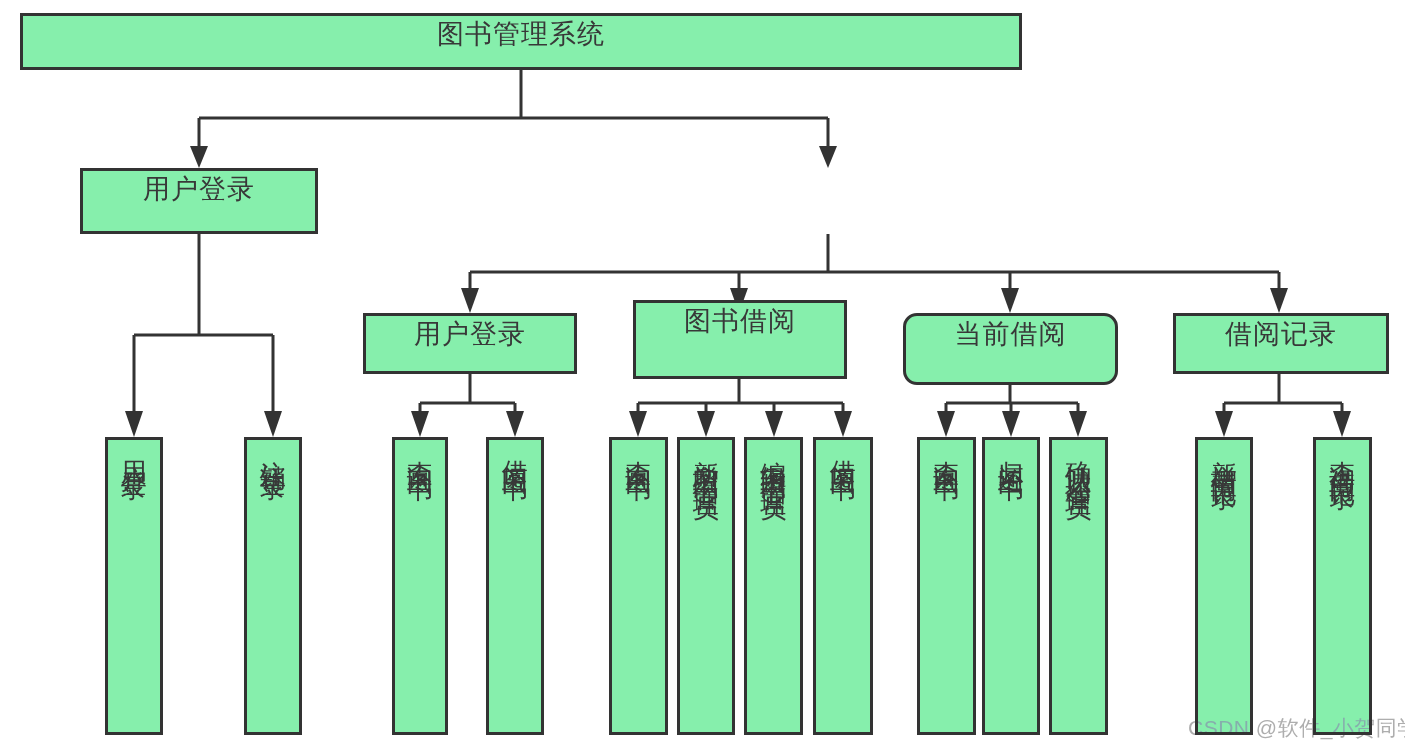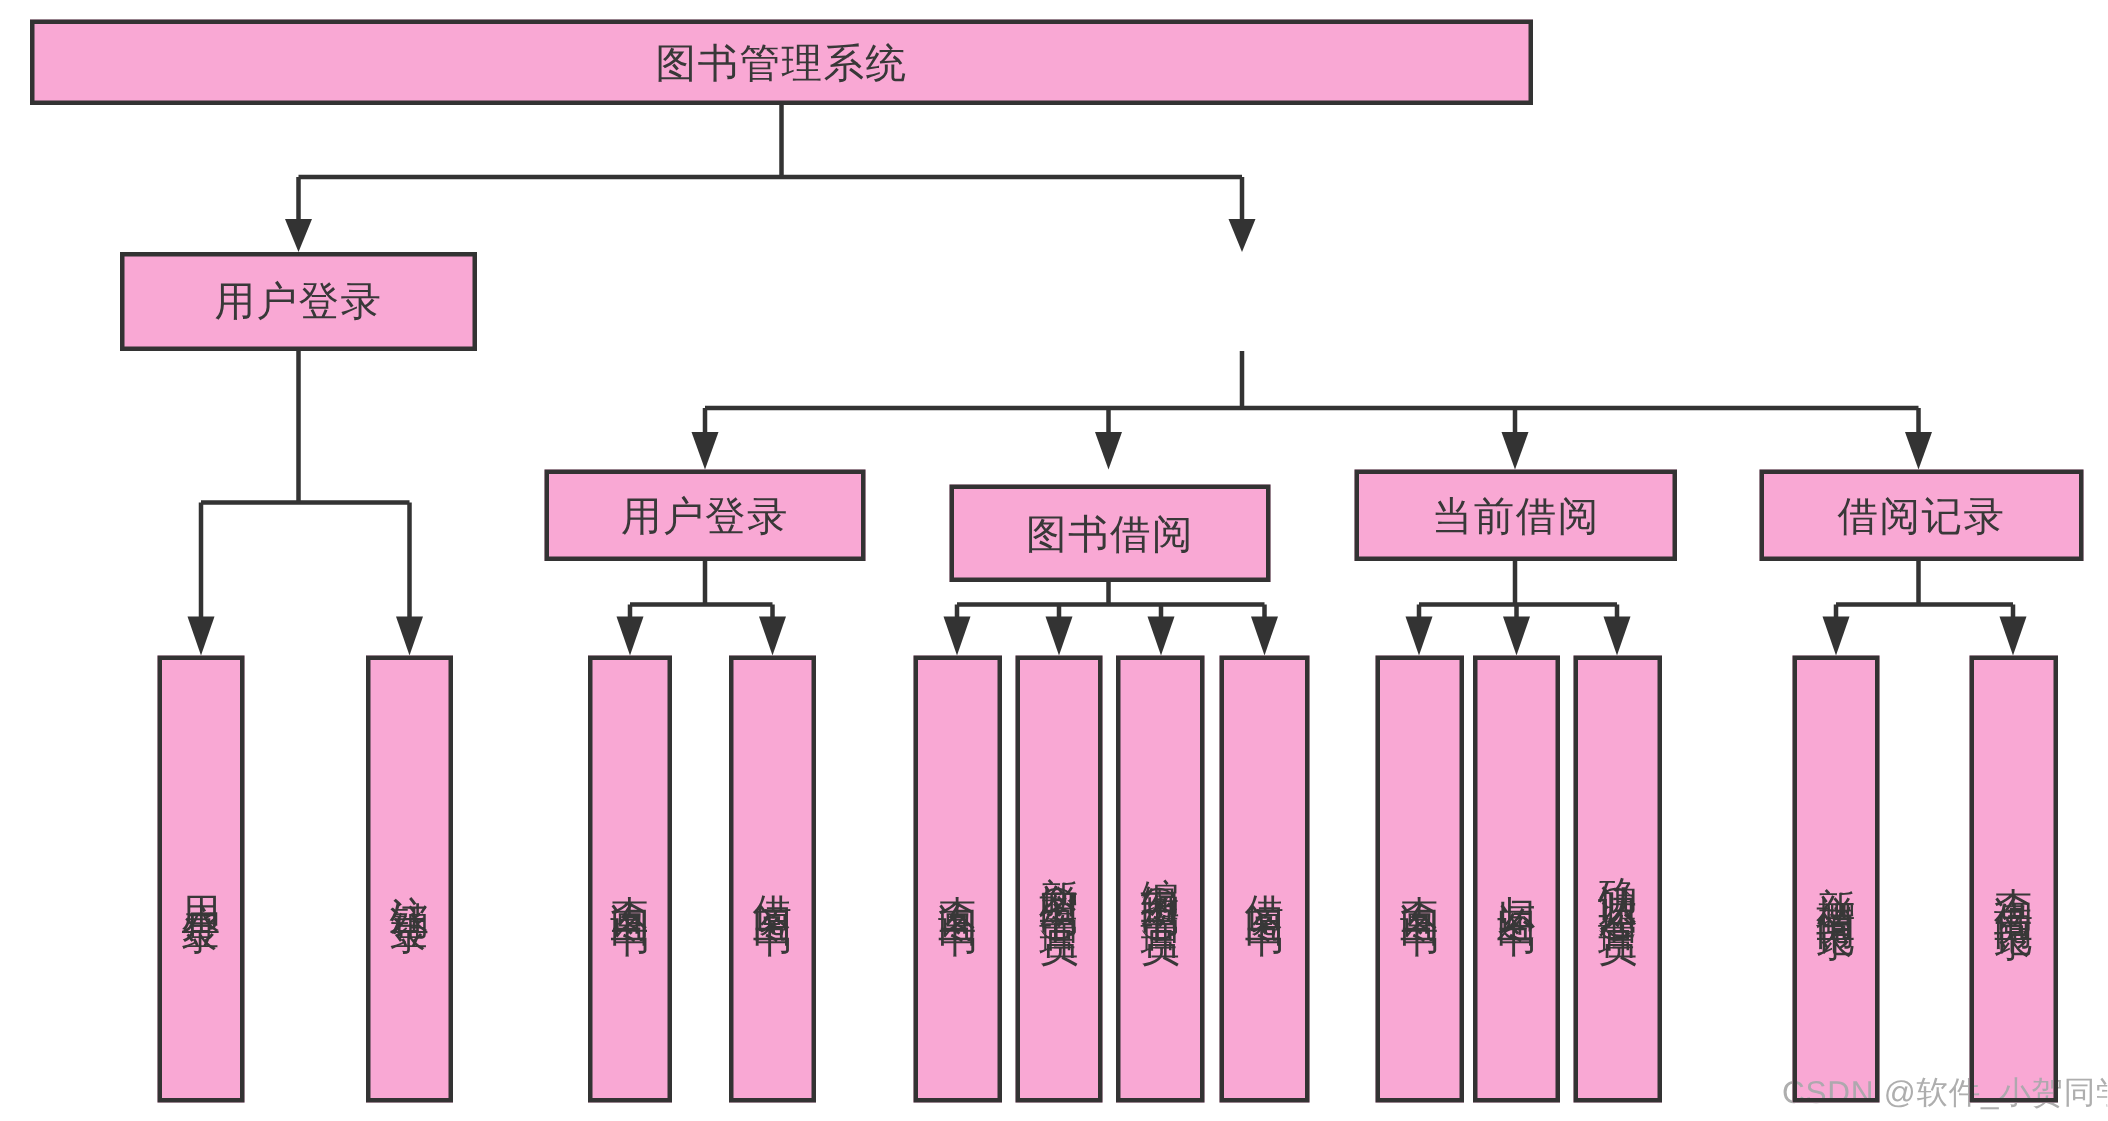--- a/index.html
+++ b/index.html
@@ -25,24 +25,23 @@
     fill: none;
   }
   svg.connectors polygon {
     fill: #333333;
     stroke: none;
   }
 
   .node {
     position: absolute;
     border: 3px solid #333333;
-    background: #f9a8d4;
+    background: #86efac;
     color: #383838;
     display: flex;
-    align-items: center;
     justify-content: center;
   }
 
   .hnode { font-size: 27px; letter-spacing: 1px; }
 
   .vnode { font-size: 26px; }
   .vnode .vtext {
     writing-mode: vertical-rl;
     text-orientation: mixed;
     letter-spacing: 5px;
@@ -107,24 +106,24 @@
     <span>图书管理系统</span>
   </div>
 
   <div class="node hnode" style="left:80px; top:168px; width:238px; height:66px;">
     <span>用户登录</span>
   </div>
 
   <div class="node hnode" style="left:363px; top:313px; width:214px; height:61px;">
     <span>用户登录</span>
   </div>
-  <div class="node hnode" style="left:633px; top:323px; width:214px; height:65px;">
+  <div class="node hnode" style="left:633px; top:300px; width:214px; height:79px;">
     <span>图书借阅</span>
   </div>
-  <div class="node hnode" style="left:903px; top:313px; width:215px; height:61px;">
+  <div class="node hnode" style="left:903px; top:313px; width:215px; height:72px;border-radius:14px;">
     <span>当前借阅</span>
   </div>
   <div class="node hnode" style="left:1173px; top:313px; width:216px; height:61px;">
     <span>借阅记录</span>
   </div>
 
   <div class="node vnode" style="left:105px; top:437px; width:58px; height:298px;">
     <span class="vtext">用户登录</span>
   </div>
   <div class="node vnode" style="left:244px; top:437px; width:58px; height:298px;">

